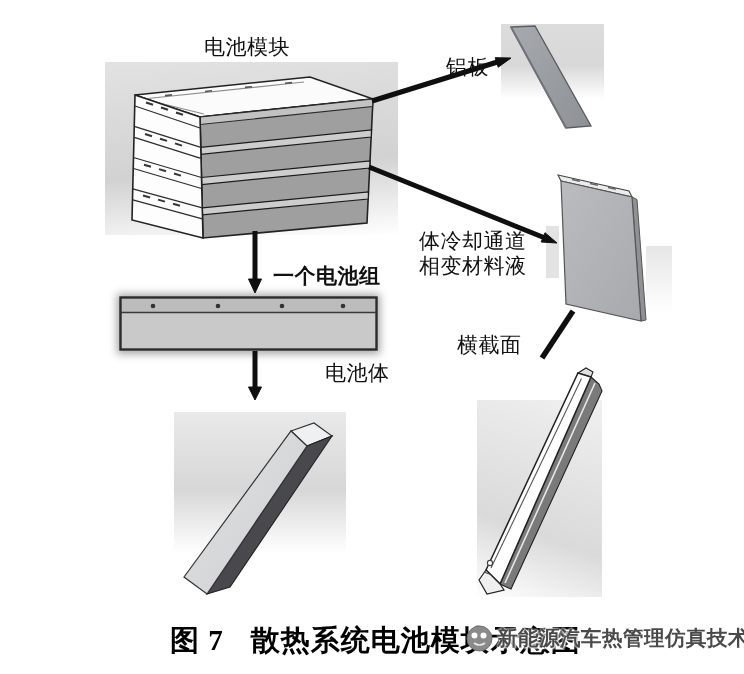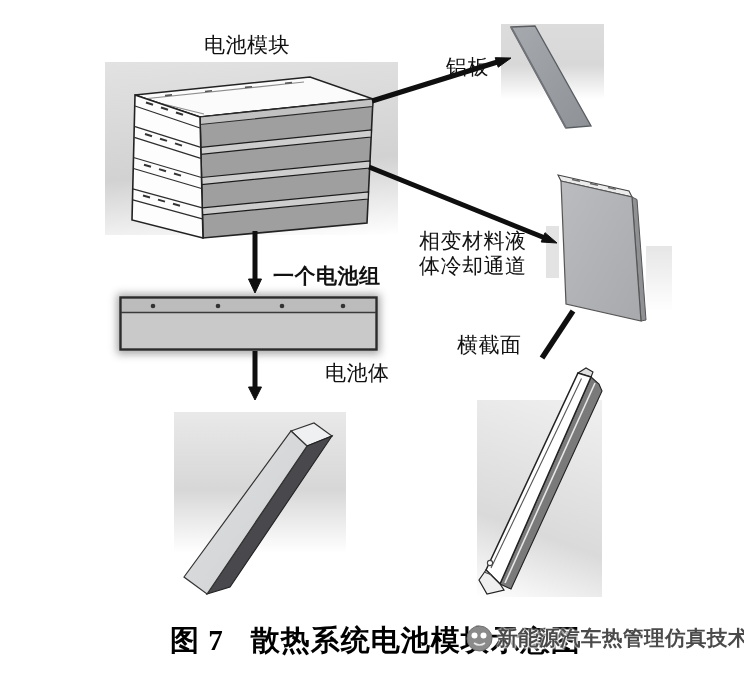--- a/index.html
+++ b/index.html
@@ -178,25 +178,25 @@
     <g>
       <line x1="255" y1="351" x2="255" y2="388" stroke-width="5"></line>
       <polygon points="255,400 248.5,387 261.5,387" stroke-width="1"></polygon>
     </g>
     <g>
       <line x1="573" y1="311" x2="542" y2="358" stroke-width="5.5"></line>
     </g>
   </g>
 </svg>
 
-<div class="diagram-label" style="left:204px;top:35px;font-family:Liberation Mono, monospace;">电池模块</div>
+<div class="diagram-label" style="left:204px;top:35px;">电池模块</div>
 <div class="diagram-label" style="left:446px;top:33px;margin-top:22px;">铝板</div>
 <div class="diagram-label" style="left:419px;top:229px;">
+  <div>体冷却通道</div>
   <div>相变材料液</div>
-  <div>体冷却通道</div>
 </div>
 <div class="diagram-label" style="left:457px;top:333px;">横截面</div>
 <div class="diagram-label" style="left:273px;top:264px;font-weight:bold;">一个电池组</div>
 <div class="diagram-label" style="left:281px;top:361px;margin-left:44px;">电池体</div>
 
 <div class="caption">
   <span>图 7</span><span class="caption-title">散热系统电池模块示意图</span>
 </div>
 
 <div class="watermark">

